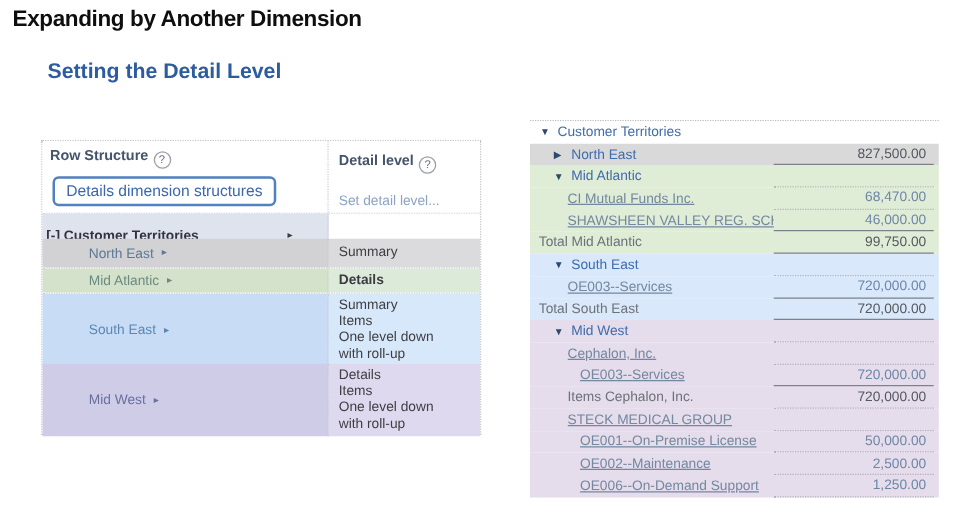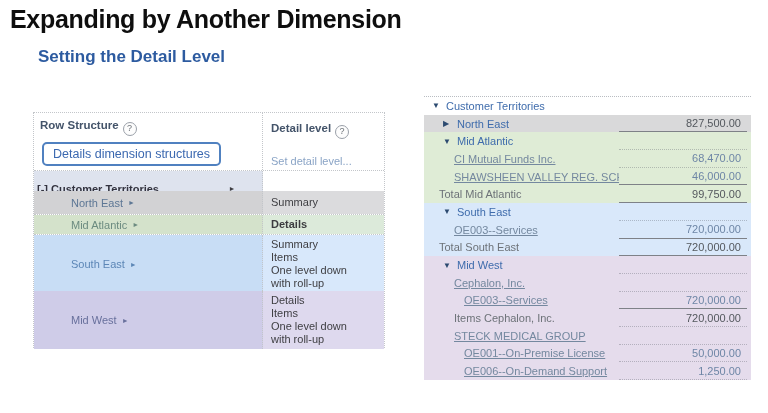--- a/index.html
+++ b/index.html
@@ -4,21 +4,21 @@
 <style>
   html,body{margin:0;padding:0;}
   body{
     width:768px;height:413px;position:relative;overflow:hidden;
     background:#ffffff;font-family:"Liberation Sans",sans-serif;
     -webkit-font-smoothing:antialiased;
   }
   
   .title{
     position:absolute;left:10px;top:5px;
-    font-size:25px;font-weight:800;color:#0e0e0e;letter-spacing:-.3px;
+    font-size:18px;font-weight:800;color:#0e0e0e;letter-spacing:-.3px;
   }
   .subtitle{
     position:absolute;left:38px;top:47px;
     font-size:17px;font-weight:700;color:#2d5ba0;
   }
   
   .left-table{
     position:absolute;left:33px;top:112px;width:352px;
     font-size:11px;color:#3e3e42;
     border:1px dotted #c3c6ca;box-sizing:border-box;background:#fff;
@@ -71,21 +71,21 @@
   .rt-row{height:17.7px;display:flex;align-items:center;box-sizing:border-box;cursor:default;}
   .theme-white{background:#ffffff;}
   .theme-gray{background:#d9d9da;}
   .theme-green{background:#dfecd6;}
   .theme-blue{background:#d9e8fa;}
   .theme-purple{background:#e5dcec;}
   .lvl-root{padding-left:8px;}
   .lvl-h1{padding-left:19px;}
   .lvl-item{padding-left:30px;}
   .lvl-sub{padding-left:40px;}
-  .lvl-total{padding-left:15px;}
+  .lvl-total{padding-left:7px;}
   .rt-icon{width:14px;font-size:8px;color:#2c4a70;cursor:pointer;flex:none;}
   .rt-label{flex:1;white-space:nowrap;overflow:hidden;}
   .l-head{color:#3f6cac;}
   .l-item{color:#74889f;text-decoration:underline;}
   .l-total{color:#6d7278;}
   .rt-value{
     width:128px;flex:none;align-self:stretch;margin-right:4px;
     display:flex;align-items:center;justify-content:flex-end;
     padding-right:6px;box-sizing:border-box;
     border-bottom:1px dotted rgba(90,95,105,.35);
@@ -269,20 +269,26 @@
       </span>
   </div>
 
   <div class="rt-row theme-purple lvl-sub">
     <span class="rt-label l-item">OE001--On-Premise License</span>
     <span class="rt-value">
         <span class="v-blue">50,000.00</span>
       </span>
   </div>
 
+  <div class="rt-row theme-purple lvl-sub">
+    <span class="rt-label l-item">OE002--Maintenance</span>
+    <span class="rt-value">
+        <span class="v-blue">2,500.00</span>
+      </span>
+  </div>
 
   <div class="rt-row theme-purple lvl-sub">
     <span class="rt-label l-item">OE006--On-Demand Support</span>
     <span class="rt-value">
         <span class="v-blue">1,250.00</span>
       </span>
   </div>
 
 </div>
 

